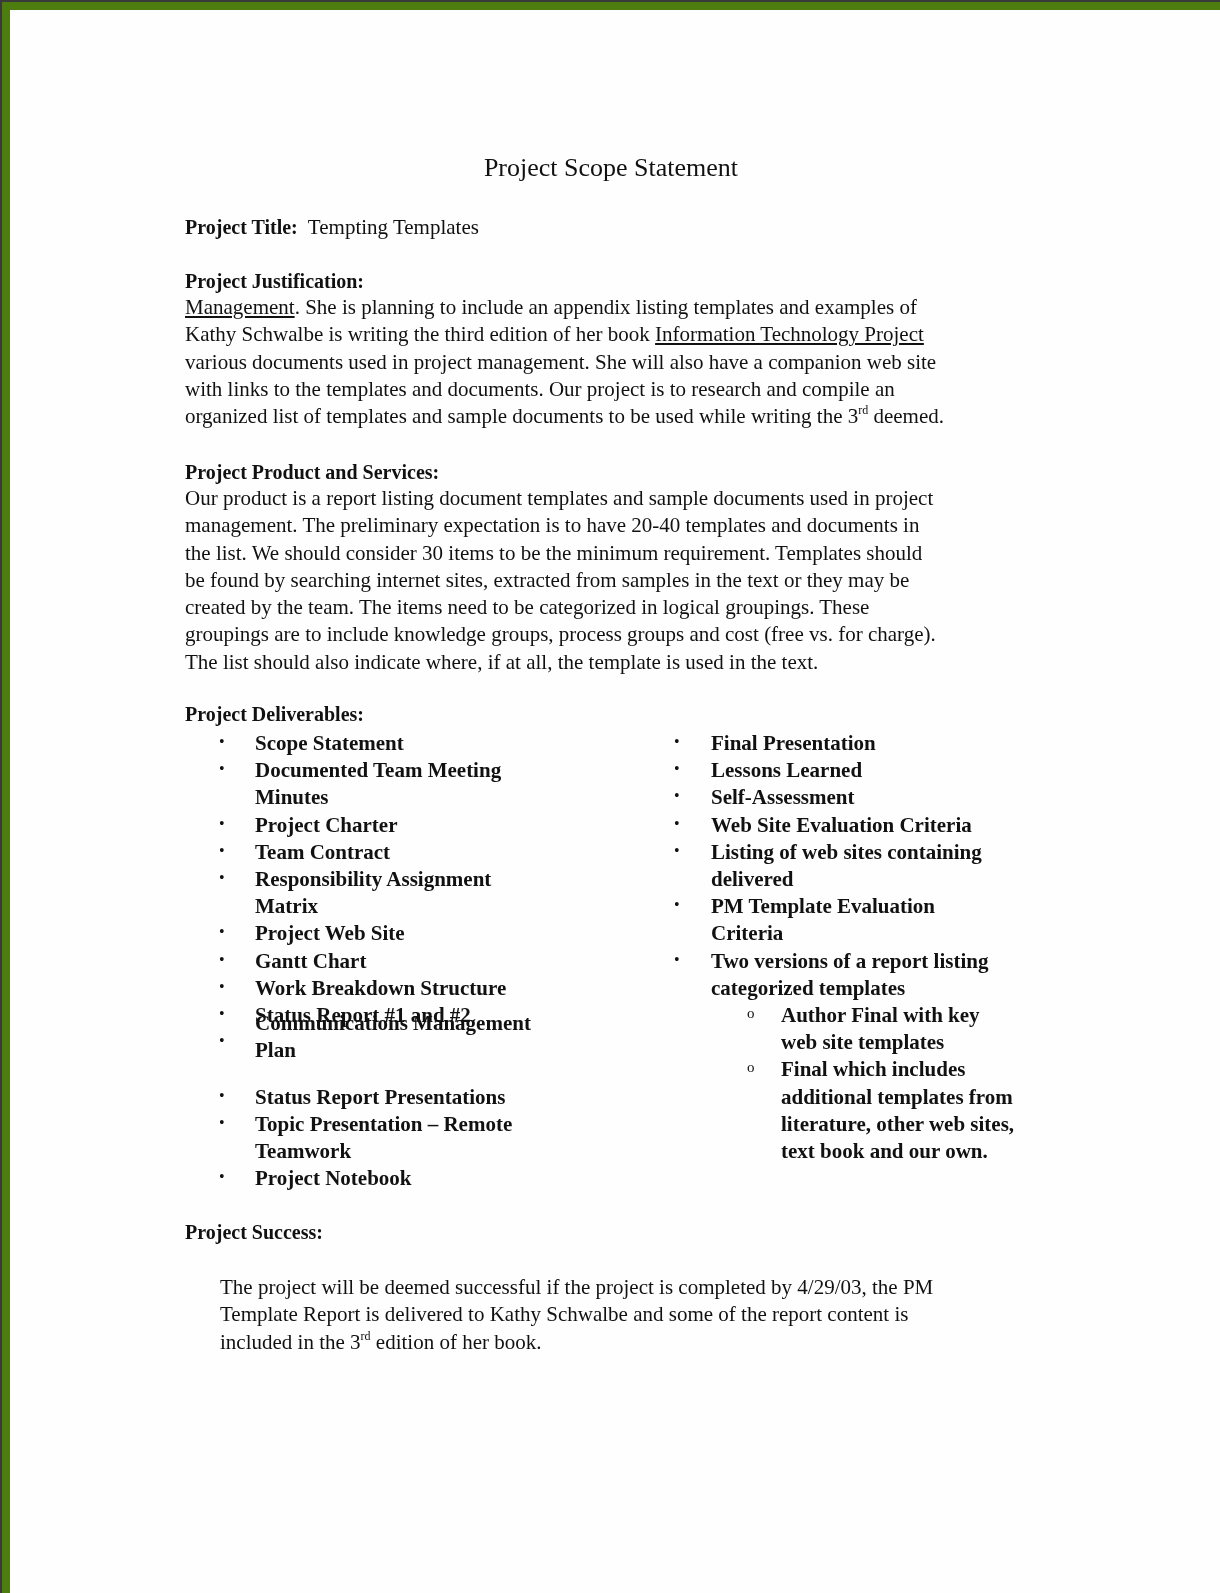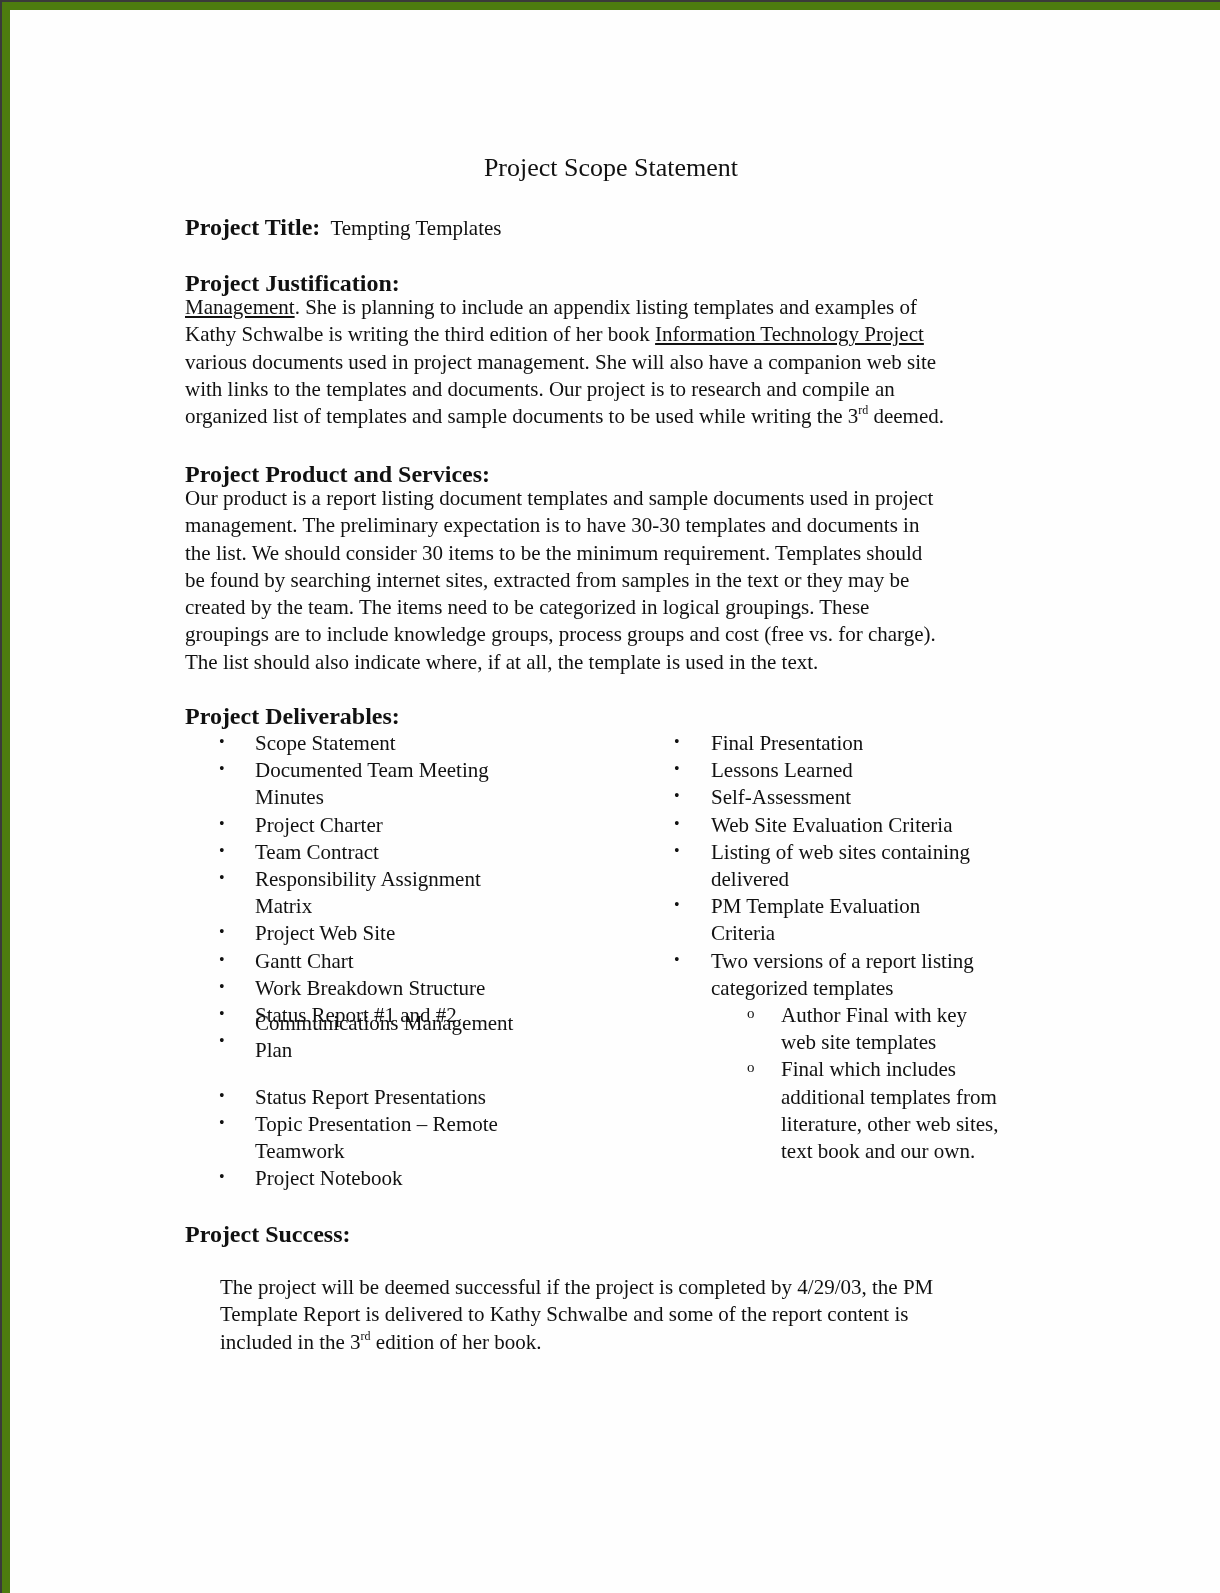--- a/index.html
+++ b/index.html
@@ -10,25 +10,25 @@
       color: #111;
       overflow: hidden;
     }
     .frame {
       position: absolute; left: 2px; top: 2px; width: 1212px; height: 1585px;
       border: 8px solid #4d7c0f;
       background: #fefefe;
     }
     .abs { position: absolute; white-space: nowrap; }
     .title { left: 0; width: 1202px; text-align: center; top: 143px; font-size: 26px; }
-    .h { font-weight: bold; font-size: 24px; font-stretch: condensed; }
+    .h { font-weight: bold; font-size: 20px; font-stretch: condensed; }
     .p { font-size: 21px; line-height: 27.3px; }
     .u { text-decoration: underline; }
     sup { font-size: 12px; vertical-align: 9px; line-height: 0; }
-    .li { font-size: 21px; line-height: 27.2px; position: absolute; }
+    .li { font-size: 21px; line-height: 27.2px; position: absolute; font-weight: bold; }
     .bullet { position: absolute; font-size: 16px; }
     .circ { position: absolute; font-size: 15px; }
   </style>
 </head>
 <body>
 
 <div class="frame">
 
   <div class="abs title">Project Scope Statement</div>
 
@@ -42,21 +42,21 @@
     <div><span class="u">Management</span><span>.   She is planning to include an appendix listing templates and examples of</span></div>
     <div><span>Kathy Schwalbe is writing the third edition of her book </span><span class="u">Information Technology Project</span></div>
     <div>various documents used in project management.  She will also have a companion web site</div>
     <div>with links to the templates and documents.  Our project is to research and compile an</div>
     <div><span>organized list of templates and sample documents to be used while writing the 3</span><sup>rd</sup><span> deemed.</span></div>
   </div>
 
   <div class="abs h" style="left:175px; top:451px;">Project Product and Services:</div>
   <div class="abs p" style="left:175px; top:475px;">
     <div>Our product is a report listing document templates and sample documents used in project</div>
-    <div>management.  The preliminary expectation is to have 30-30 templates and documents in</div>
+    <div>management.  The preliminary expectation is to have 20-40 templates and documents in</div>
     <div>the list.  We should consider 30 items to be the minimum requirement.  Templates should</div>
     <div>be found by searching internet sites, extracted from samples in the text or they may be</div>
     <div>created by the team.  The items need to be categorized in logical groupings.  These</div>
     <div>groupings are to include knowledge groups, process groups and cost (free vs. for charge).</div>
     <div>The list should also indicate where, if at all, the template is used in the text.</div>
   </div>
 
   <div class="abs h" style="left:175px; top:693px;">Project Deliverables:</div>
   <div id="deliv-left">
       <span class="bullet" style="left: 209px; top: 723px;">•</span>

